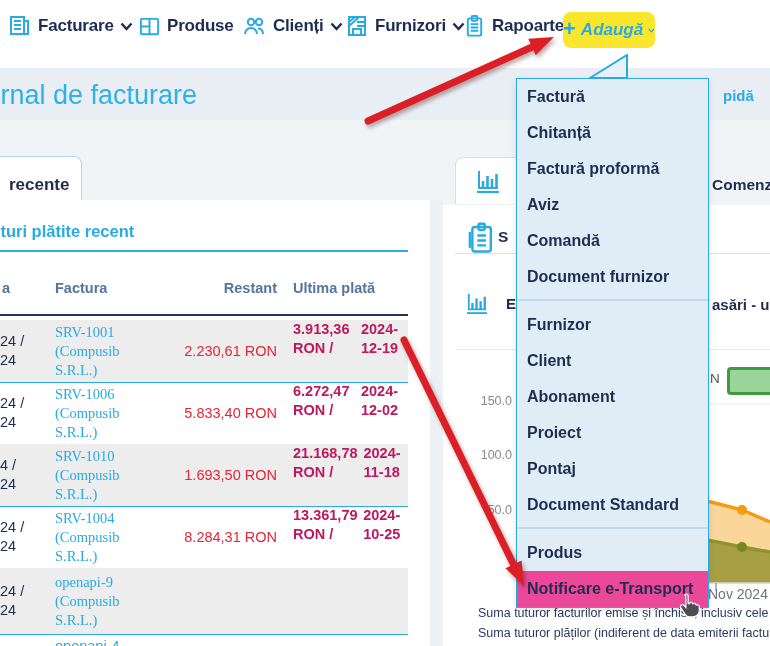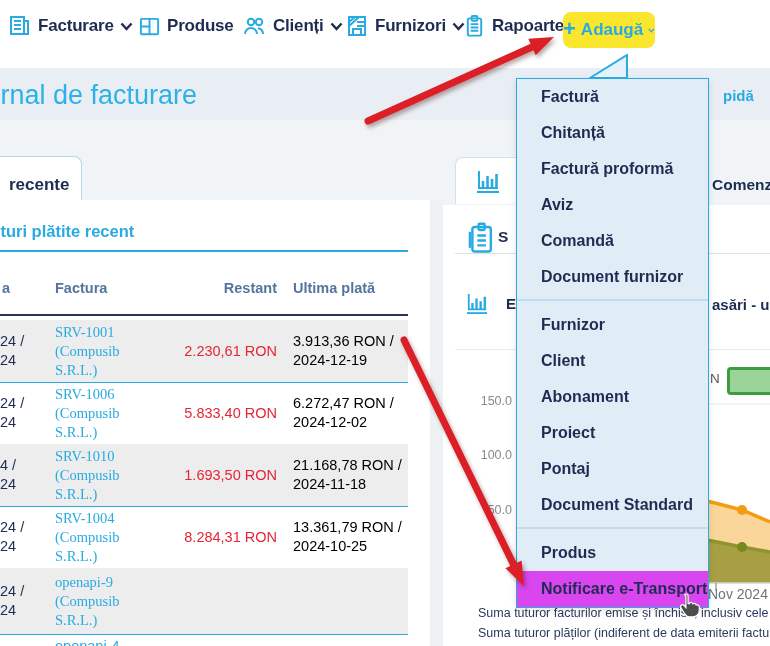--- a/index.html
+++ b/index.html
@@ -31,46 +31,46 @@
   .th{position:absolute;top:80px;font-size:14.5px;font-weight:700;color:#53759e;}
   #hdr-sep{position:absolute;left:0;top:114px;width:408px;height:2px;background:#24335c;}
   .trow{position:absolute;left:0;width:408px;border-bottom:1px solid #29abe2;cursor:pointer;}
   .trow.shade{background:#ededee;}
   .c-date{position:absolute;left:0;top:0;bottom:0;width:44px;display:flex;flex-direction:column;justify-content:center;
           font-size:14.5px;color:#1e2c52;line-height:19px;}
   .c-inv{position:absolute;left:55px;top:0;bottom:0;width:105px;display:flex;flex-direction:column;justify-content:center;
          font-size:14.5px;color:#29abe2;line-height:19px;font-family:Liberation Serif, serif;}
   .c-rest{position:absolute;left:165px;top:0;bottom:0;width:112px;display:flex;align-items:center;justify-content:flex-end;
           font-size:14.5px;color:#e52537;}
-  .c-ult{position:absolute;left:293px;top:0;bottom:0;width:118px;display:flex;flex-direction:column;justify-content:center;
-         font-size:14.5px;color:#000000;line-height:19px;}
+  .c-ult{position:absolute;left:293px;top:0;bottom:0;width:118px;display:flex;flex-direction:row;justify-content:center;
+         font-size:14.5px;color:#be185d;line-height:19px;font-weight:bold;}
   #gap-strip{left:430px;top:200px;width:13px;height:446px;background:#eef1f3;z-index:2;}
   
   #right-panel{left:443px;top:205px;width:327px;height:441px;background:#fff;z-index:2;}
   #sec-s-label{left:498px;top:228px;font-size:15.5px;font-weight:700;color:#1e2c52;z-index:2;}
   .rp-div{height:1px;background:#d9e2e9;z-index:2;}
   #chart-head-left{left:506px;top:295px;font-size:15px;font-weight:700;color:#1e2c52;z-index:2;}
   #chart-head-right{left:712px;top:296px;font-size:15px;font-weight:700;color:#1e2c52;z-index:2;white-space:nowrap;}
   #legend-frag{left:710px;top:371px;font-size:13.5px;color:#555;z-index:2;}
   #legend-pill{left:727px;top:367px;width:46px;height:22px;background:#9bd49a;border:3px solid #3d9c3d;border-radius:4px;z-index:2;cursor:pointer;}
   .ylab{position:absolute;left:455px;width:57px;text-align:right;font-size:12.5px;color:#8a8a8a;z-index:2;}
   #xlab{left:708px;top:586px;font-size:14px;color:#6d757c;z-index:2;white-space:nowrap;}
   .fnote{position:absolute;left:478px;font-size:12.5px;color:#2a3a5f;white-space:nowrap;z-index:2;}
   
   #menu{left:516px;top:78px;width:191px;background:#e0edf7;border:1px solid #29abe2;z-index:5;
         box-shadow:0 2px 6px rgba(0,0,0,0.12);}
-  .mi{height:36px;display:flex;align-items:center;padding-left:24px;font-size:16px;font-weight:600;color:#1e2c52;cursor:pointer;}
+  .mi{height:36px;display:flex;align-items:center;padding-left:10px;font-size:16px;font-weight:600;color:#1e2c52;cursor:pointer;}
   .mdiv{height:2px;background:#bfdcee;margin:4px 0 6px 0;}
-  .mi.hl{background:#d946ef;font-weight:700;height:36px;}
+  .mi.hl{background:#ec4899;font-weight:700;height:36px;}
   #menu-caret{left:572px;top:54px;z-index:6;}
   
   #add-btn{left:563px;top:12px;width:92px;height:36px;background:#fbe62e;border-radius:8px;z-index:3;cursor:pointer;
            display:flex;align-items:center;justify-content:center;gap:5px;}
   #add-btn .plus{color:#29abe2;font-size:22px;font-weight:700;line-height:1;margin-top:-2px;}
-  #add-btn .lbl{color:#29abe2;font-size:17px;font-weight:700;}
+  #add-btn .lbl{color:#29abe2;font-size:17px;font-weight:700;font-style:italic;}
   
   #overlay{left:0;top:0;width:770px;height:646px;z-index:10;pointer-events:none;}
 </style>
 </head>
 <body>
 
 <div id="topnav" class="abs">
   <div class="nav-item" style="left:8px">
     <svg class="nicon" width="24" height="24" viewBox="0 0 24 24" fill="none" stroke="#29abe2" stroke-width="2">
         <rect x="3" y="3" width="13" height="17"></rect>

